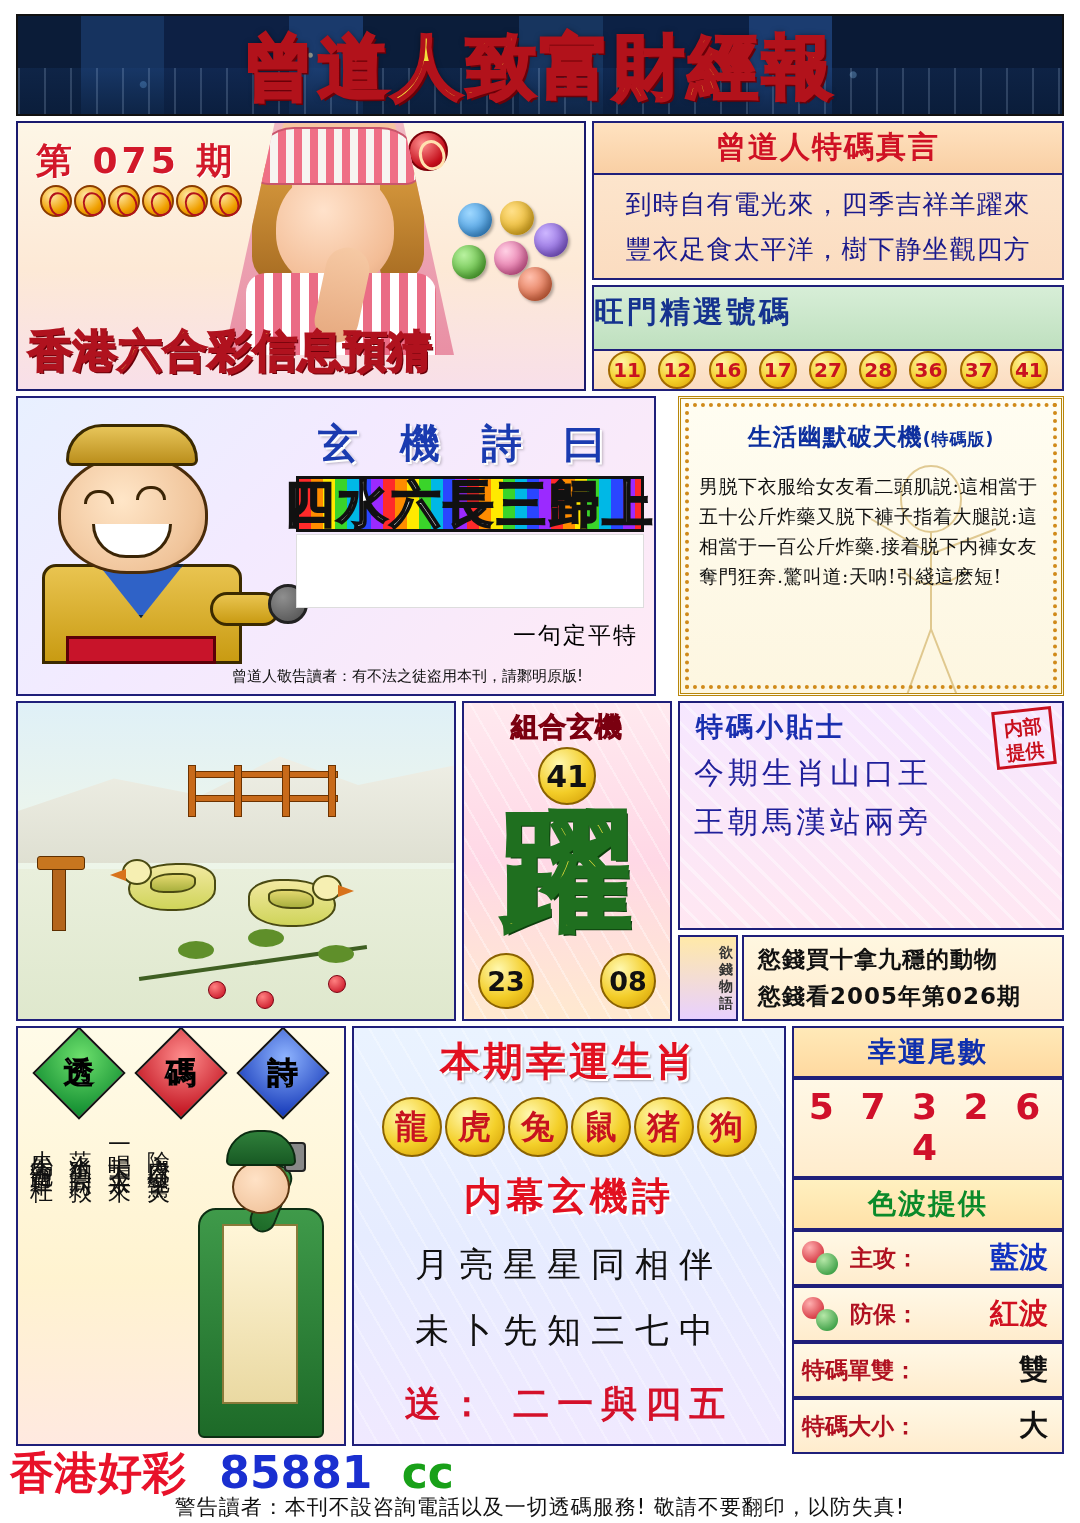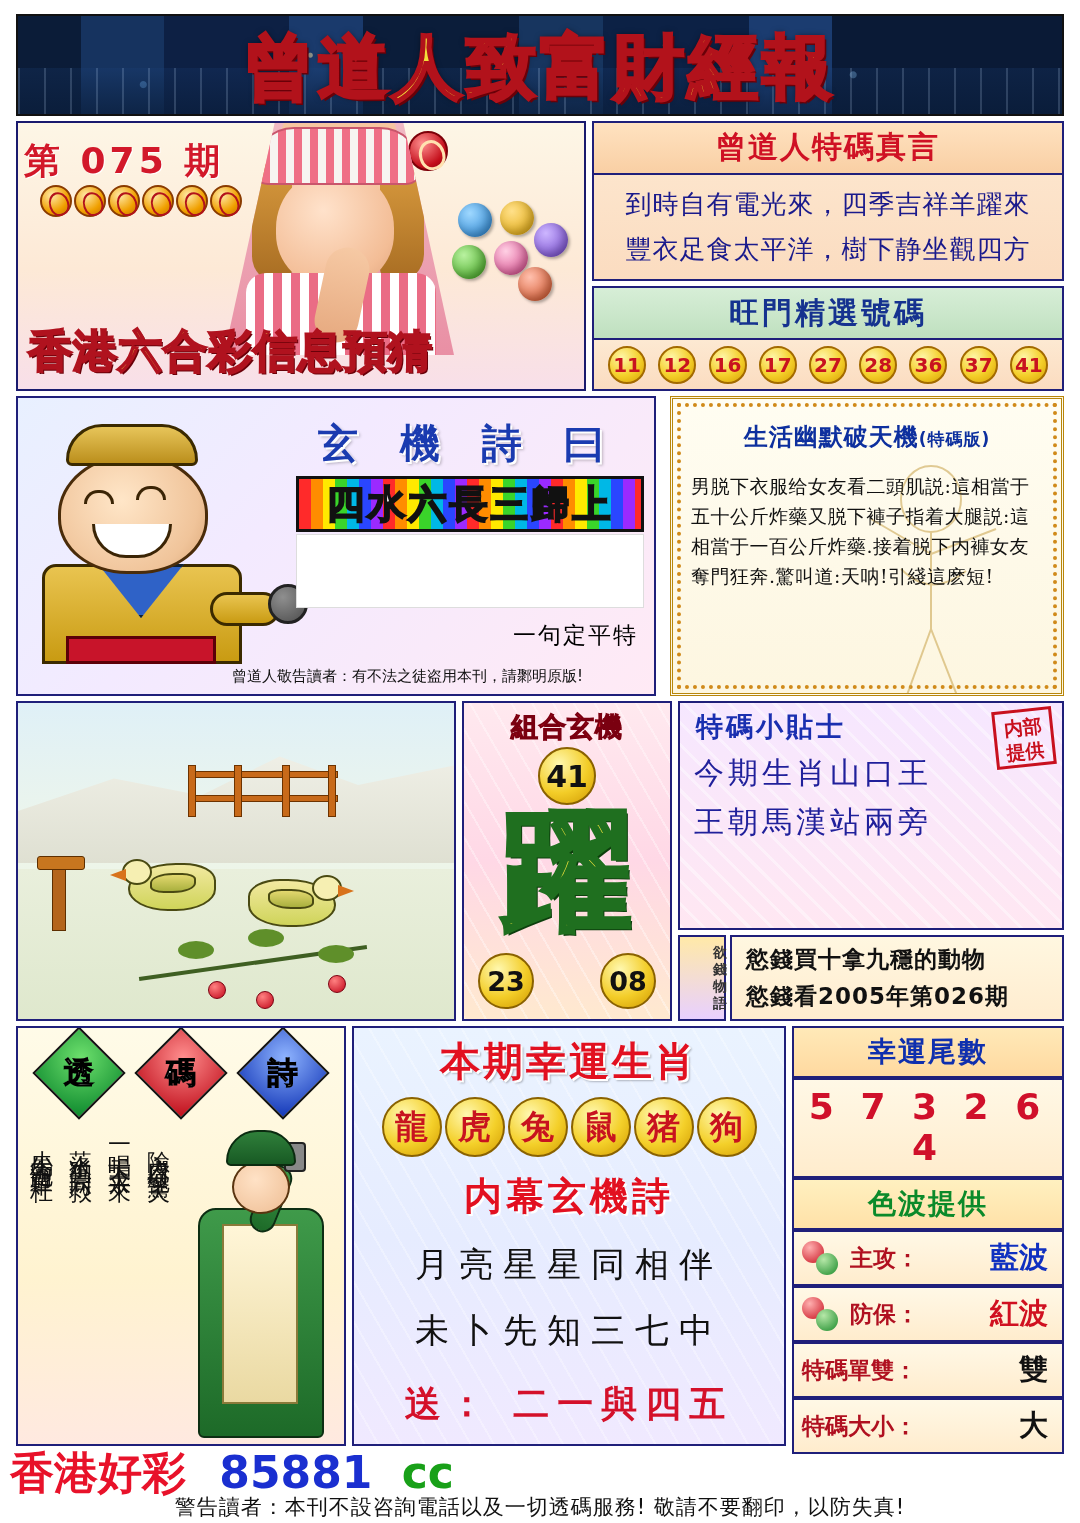--- a/index.html
+++ b/index.html
@@ -58,21 +58,21 @@
   
   .band2 { display: flex; gap: 6px; margin-top: 5px; height: 270px; }
   .b2left {
     position: relative;
     width: 570px;
     border: 2px solid #1a1a6e;
     background: linear-gradient(180deg,#fdf6e6 0%,#fde9d6 55%,#f8dfe9 100%);
     overflow: hidden;
   }
   .issue {
-    position: absolute; left: 6px; top: 14px;
+    position: absolute; left: 18px; top: 14px;
     font-size: 36px; font-weight: bold; color: #d2182a;
     font-family: "DejaVu Sans", sans-serif;
     letter-spacing: 4px;
     text-shadow: 1px 1px 0 #fff;
   }
   .ballrow { position: absolute; left: 22px; top: 62px; display: flex; gap: 2px; }
   .ballrow .bb {
     width: 32px; height: 32px; border-radius: 50%;
     background: radial-gradient(circle at 35% 30%, #ffe9a8, #f0a000 60%, #c36b00);
     border: 2px solid #8a3b00;
@@ -181,42 +181,42 @@
     font-size: 26px; color: #1a1a8c; font-family: "DejaVu Serif", serif;
     letter-spacing: 1px; text-align: center; white-space: nowrap;
   }
   .hot-box {
     border: 2px solid #1f1f7a;
     background: linear-gradient(180deg,#cfe9cf,#b8dcb8);
     flex: 1;
     display: flex; flex-direction: column;
   }
   .hot-title {
-    text-align: center; font-size: 30px; font-weight: bold; color: #15328f;
+    text-align: left; font-size: 30px; font-weight: bold; color: #15328f;
     font-family: "DejaVu Sans", sans-serif; letter-spacing: 3px;
-    padding: 5px 0 4px;
+    padding: 5px 0 16px;
     border-bottom: 2px solid #1f1f7a;
     background: linear-gradient(180deg,#d7eed7,#bfe0bf);
   }
   .hot-nums {
     flex: 1; display: flex; align-items: center; justify-content: space-around;
     background: linear-gradient(180deg,#fde9d2,#fbdcc0);
     padding: 0 8px;
   }
   .numball {
     width: 38px; height: 38px; border-radius: 50%;
     background: radial-gradient(circle at 35% 28%, #fff6a8, #f4cf2a 55%, #d79e00);
     border: 2px solid #a36a00;
     color: #c8131f; font-weight: bold; font-size: 20px;
     display: flex; align-items: center; justify-content: center;
     font-family: "DejaVu Sans", sans-serif;
   }
 
   
-  .band3 { display: flex; gap: 14px; margin-top: 5px; height: 300px; }
+  .band3 { display: flex; gap: 22px; margin-top: 5px; height: 300px; }
   .b3left {
     position: relative; width: 640px;
     border: 2px solid #1f1f7a;
     background: linear-gradient(135deg,#e8f0ff 0%, #f3eaff 40%, #ffeaf5 100%);
     overflow: hidden;
   }
   .oldman {
     position: absolute; left: 14px; top: 26px; width: 230px; height: 240px;
   }
   .om-hat {
@@ -270,21 +270,21 @@
   }
   .rainbow-bar {
     position: absolute; left: 278px; top: 78px; width: 348px; height: 56px;
     background: repeating-linear-gradient(90deg,
       #ff2a2a 0 12px, #ff8c00 12px 24px, #ffe900 24px 36px,
       #3ad42a 36px 48px, #00b8e6 48px 60px, #2a46ff 60px 72px, #9b2aff 72px 84px);
     border: 3px solid #111;
     display: flex; align-items: center; justify-content: center;
   }
   .rainbow-bar span {
-    font-size: 38px; font-weight: bold; color: #fff;
+    font-size: 50px; font-weight: bold; color: #fff;
     font-family: Liberation Mono, monospace;
     -webkit-text-stroke: 2px #111;
     letter-spacing: 3px;
     white-space: nowrap;
   }
   .white-strip {
     position: absolute; left: 278px; top: 136px; width: 348px; height: 74px;
     background: #fff; border: 1px solid #ddd;
   }
   .oneline {
@@ -453,21 +453,21 @@
     position: absolute; right: 8px; top: 6px;
     width: 60px; height: 58px;
     border: 3px solid #c8101e; color: #c8101e;
     font-size: 19px; font-weight: bold; line-height: 24px;
     font-family: "DejaVu Sans", sans-serif;
     text-align: center; padding: 3px 0;
     transform: rotate(-6deg);
   }
   .animalbar { display: flex; height: 86px; gap: 4px; }
   .ab-left {
-    width: 48px;
+    width: 60px;
     border: 2px solid #1f1f7a;
     background: linear-gradient(180deg,#ffe9a8,#e8d0ff);
     display: flex; align-items: center; justify-content: center;
     font-size: 14px; font-weight: bold; color: #333;
     font-family: "DejaVu Sans", sans-serif;
     line-height: 17px; text-align: center; padding-left: 36px;
   }
   .ab-right {
     flex: 1; border: 2px solid #1f1f7a;
     background: linear-gradient(180deg,#fff7e0,#ffeccf);

